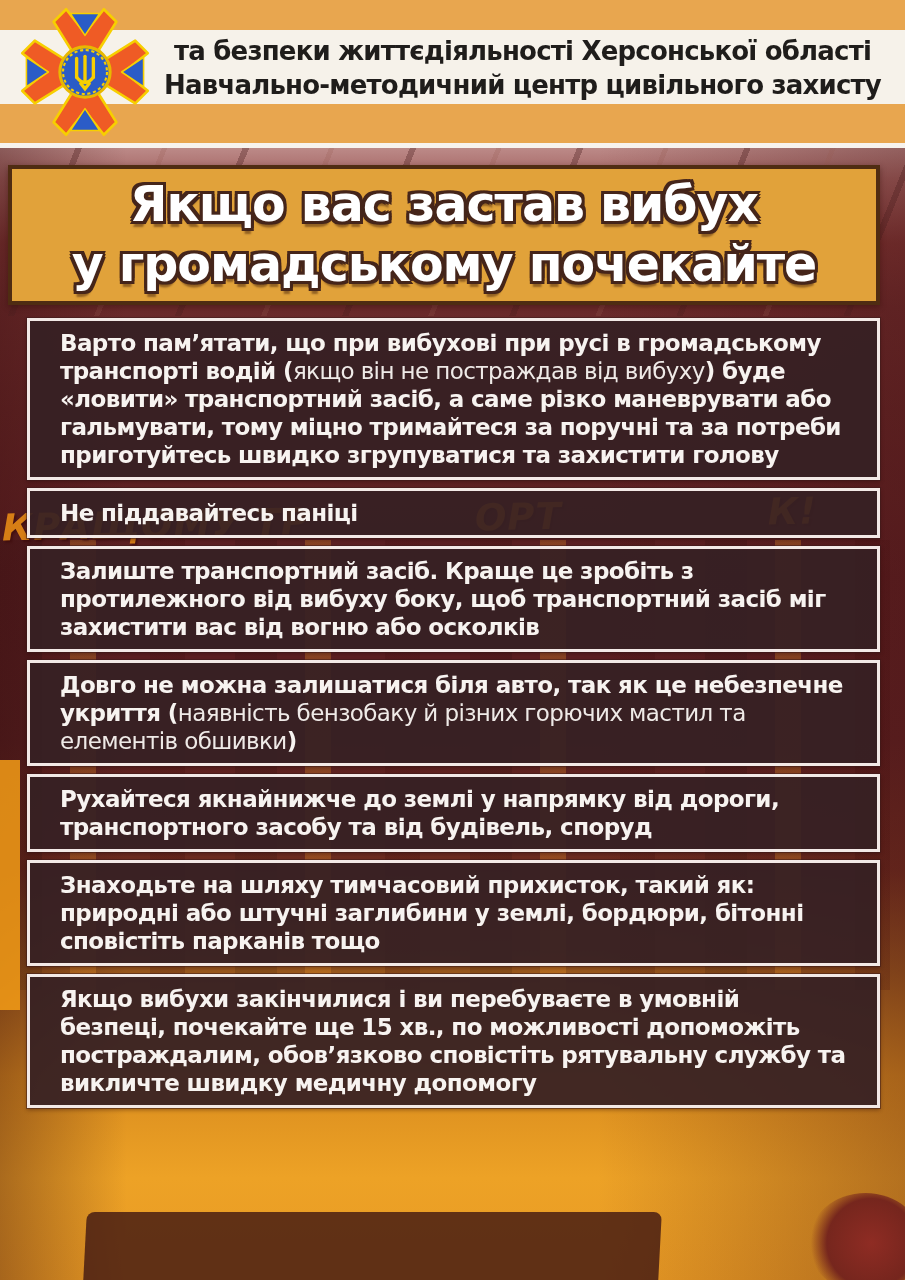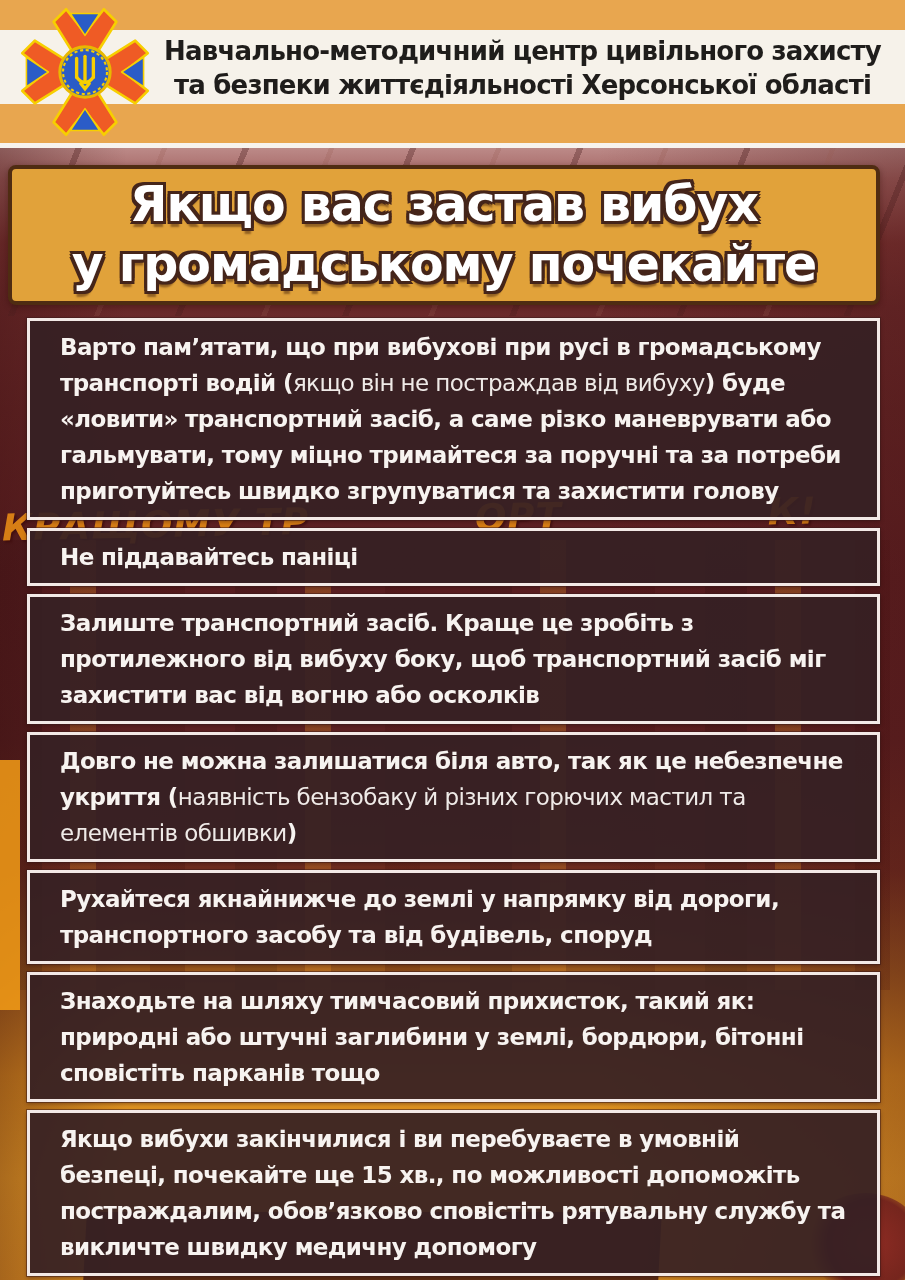--- a/index.html
+++ b/index.html
@@ -79,21 +79,21 @@
     display:flex;flex-direction:column;justify-content:center;align-items:center;
     color:#1f1d1b;font-weight:bold;font-size:26px;line-height:34px;
     letter-spacing:-.8px;text-align:center;white-space:nowrap;
   }
   .emblem{position:absolute;left:20px;top:4px;width:130px;height:136px;}
   
   .title-panel{
     position:absolute;top:165px;left:8px;width:864px;height:132px;z-index:2;
     background:#e1a23a;
     border:4px solid #4f2c12;
-    border-radius:8px;
+    border-radius:0;
     display:flex;flex-direction:column;justify-content:center;align-items:center;
     box-shadow:0 2px 6px rgba(40,10,5,.4);
   }
   .title-line{
     color:#fff;font-weight:bold;font-size:49px;line-height:60px;
     letter-spacing:-1px;white-space:nowrap;
     text-shadow:
       -3px -3px 0 #45251a, 3px -3px 0 #45251a,
       -3px  3px 0 #45251a, 3px  3px 0 #45251a,
       -3px  0   0 #45251a, 3px  0   0 #45251a,
@@ -106,21 +106,21 @@
     display:flex;flex-direction:column;gap:8px;
   }
   .block{
     background:rgba(54,32,36,.93);
     border:3px solid #f3e9e6;
     box-shadow:0 0 0 1px rgba(60,25,25,.5), 0 2px 4px rgba(40,10,10,.4);
     padding:8px 30px;
   }
   .block-text{
     margin:0;color:#f7f3f0;
-    font-size:23px;line-height:36px;letter-spacing:-.6px;
+    font-size:23px;line-height:28px;letter-spacing:-.6px;
   }
   .seg-bold{font-weight:bold;}
   .seg-normal{font-weight:normal;opacity:.96;}
 </style>
 </head>
 <body>
 
 <div class="poster">
 
   <div class="photo-bg"></div>
@@ -132,22 +132,22 @@
     <span class="slogan-a">КРАЩОМУ ТР</span>
     <span class="slogan-b">ОРТ</span>
     <span class="slogan-c">К!</span>
   </div>
   <div class="silhouette"></div>
   <div class="wheel-blob"></div>
 
   <div class="header">
     <div class="header-band"></div>
     <div class="header-text">
+      <span>та безпеки життєдіяльності Херсонської області</span>
       <span>Навчально-методичний центр цивільного захисту</span>
-      <span>та безпеки життєдіяльності Херсонської області</span>
     </div>
     <svg class="emblem" viewBox="0 0 120 130" aria-hidden="true">
       <g stroke="#f7cf00" stroke-width="2.5" stroke-linejoin="round">
         <path d="M60,65 L30,17 L42,5 L60,28 L78,5 L90,17 Z" fill="#ef5b25"></path>
         <path d="M60,65 L30,17 L42,5 L60,28 L78,5 L90,17 Z" fill="#ef5b25" transform="rotate(90 60 65)"></path>
         <path d="M60,65 L30,17 L42,5 L60,28 L78,5 L90,17 Z" fill="#ef5b25" transform="rotate(180 60 65)"></path>
         <path d="M60,65 L30,17 L42,5 L60,28 L78,5 L90,17 Z" fill="#ef5b25" transform="rotate(270 60 65)"></path>
       </g>
       <g stroke="#f7cf00" stroke-width="1.5" stroke-linejoin="round">
         <path d="M46,9 L74,9 L60,30 Z" fill="#2b5cc7"></path>

